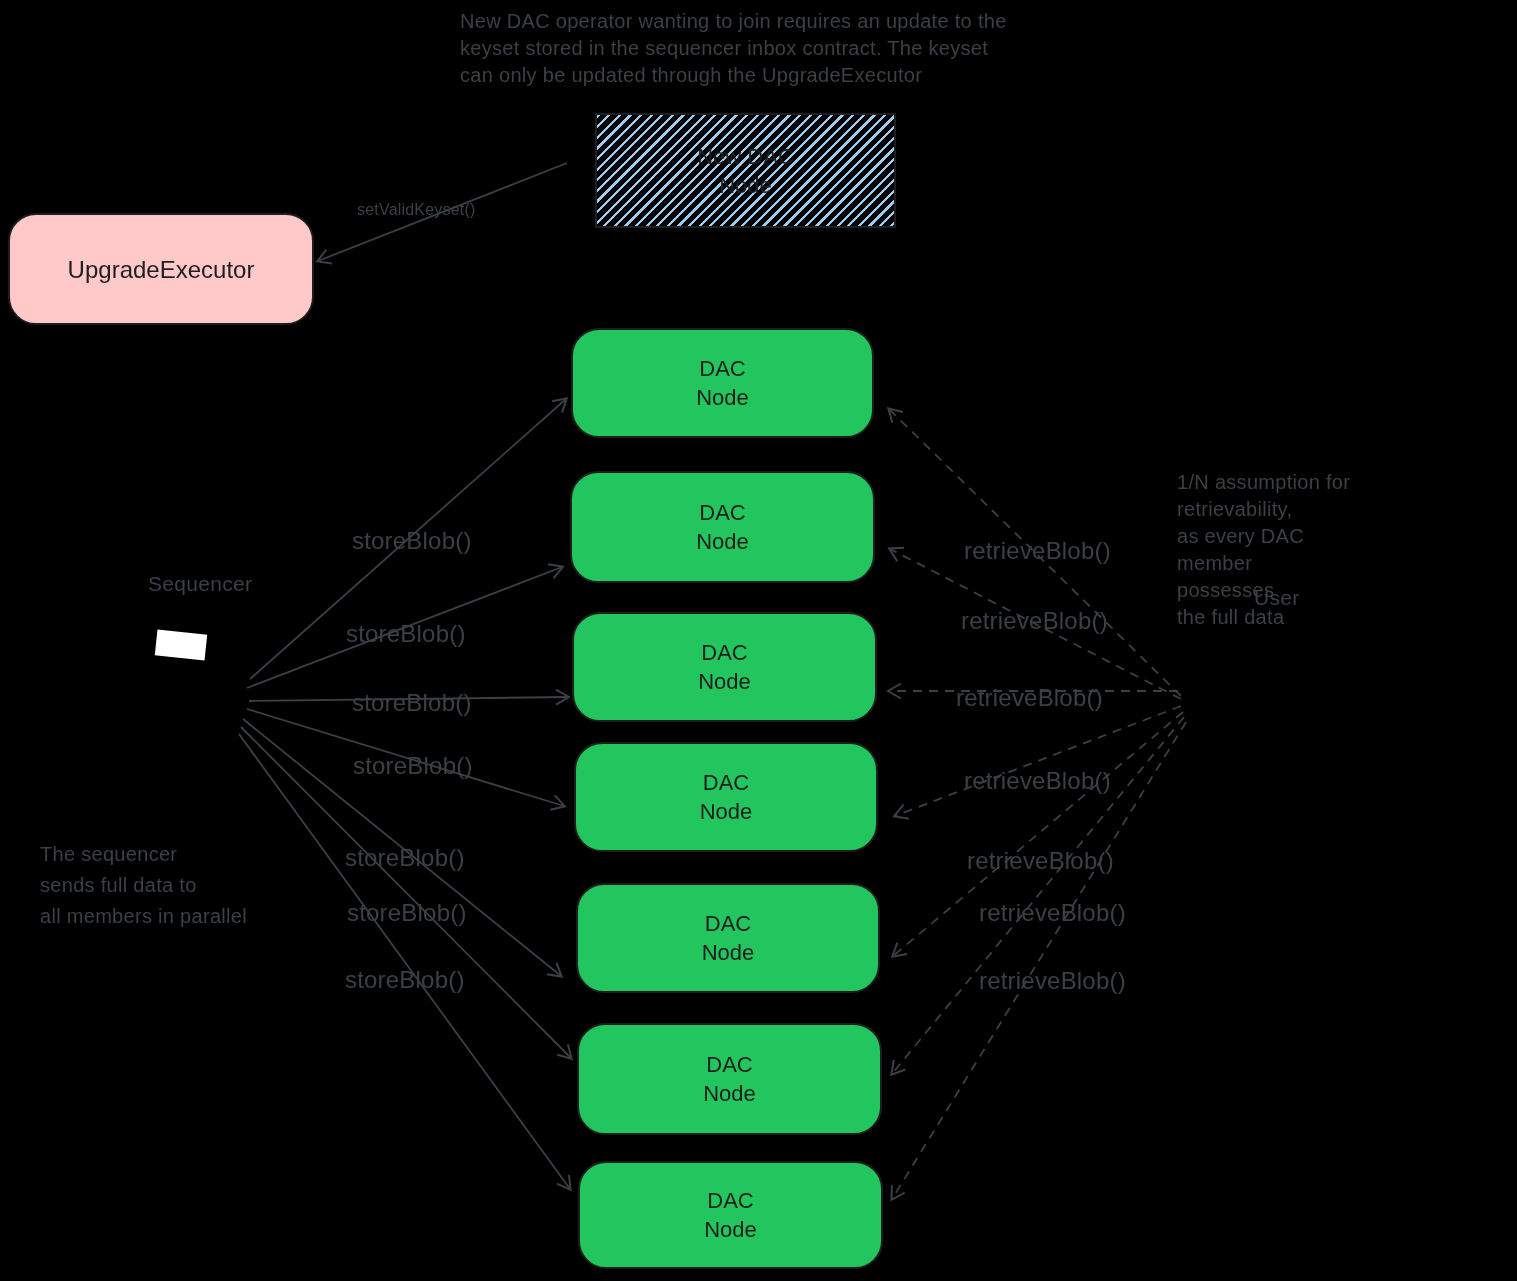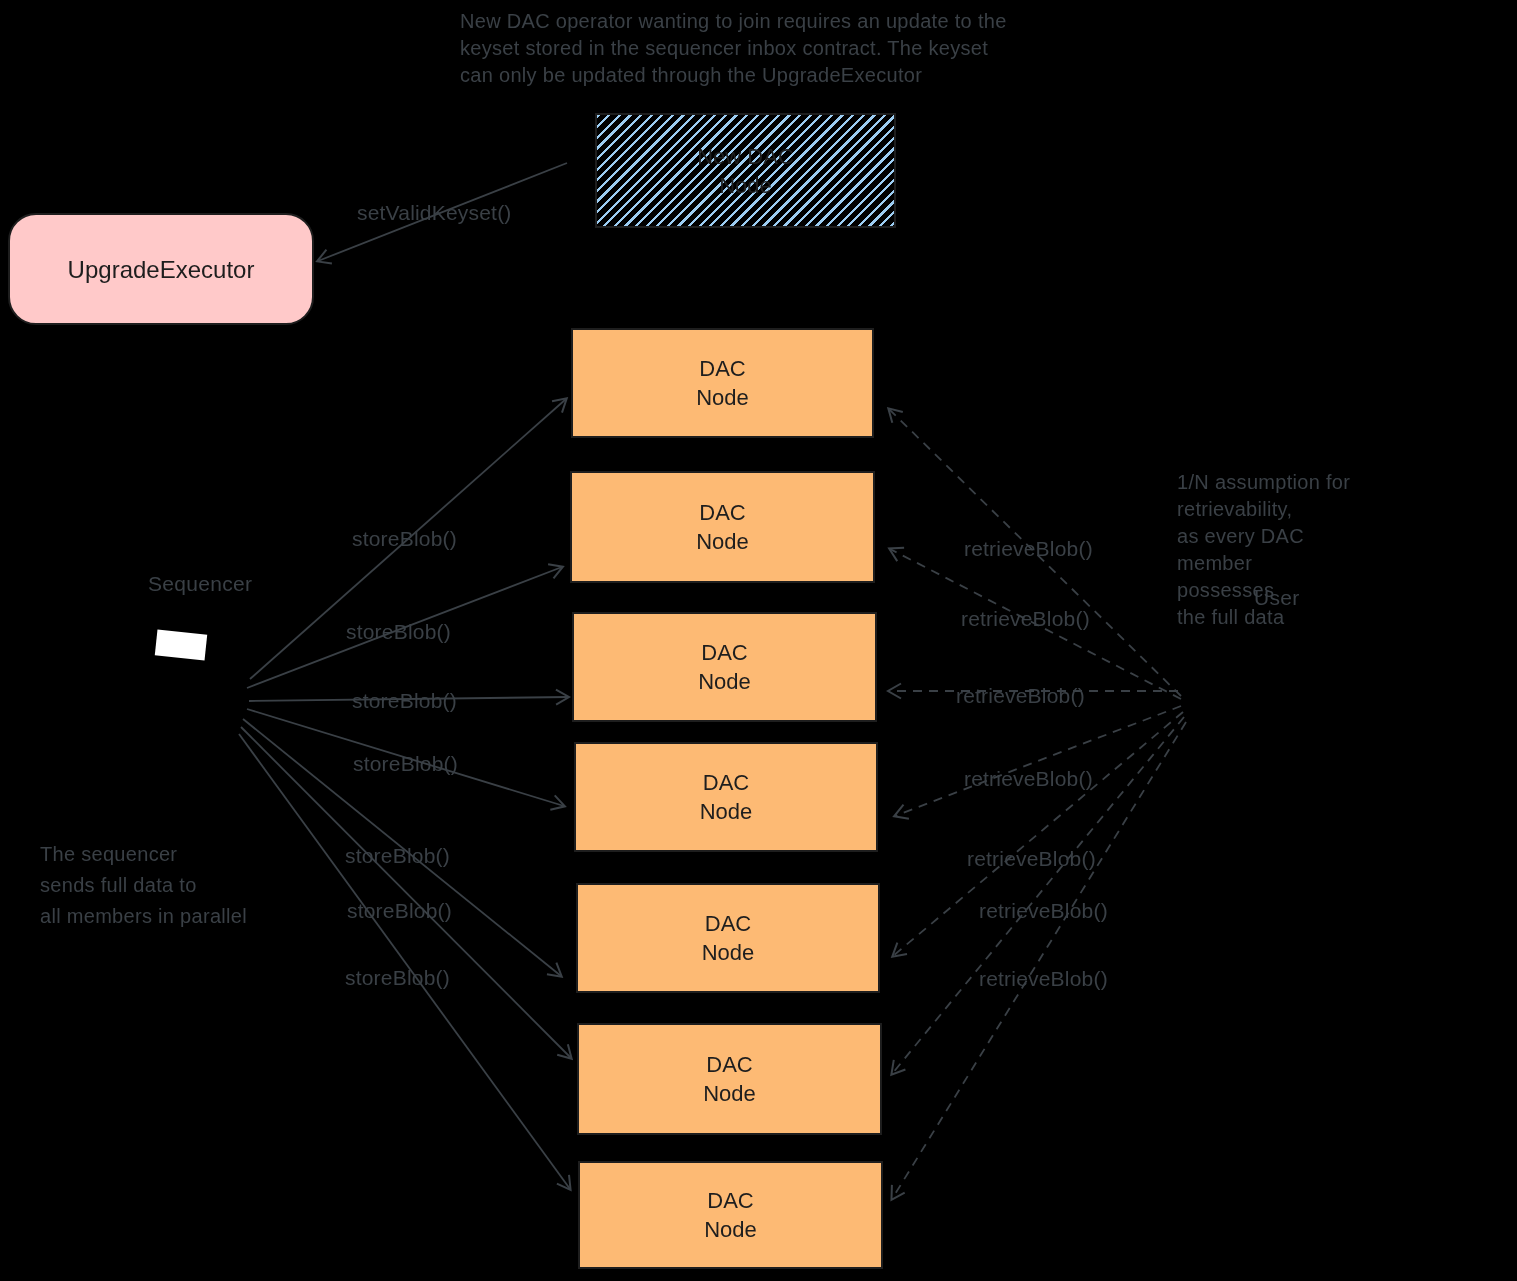--- a/index.html
+++ b/index.html
@@ -20,38 +20,38 @@
   }
   .actor-label{
     position:absolute;
     color:#3a4046;
     font-size:21px;
     letter-spacing:.3px;
   }
   .edge-label{
     position:absolute;
     color:#3a4046;
-    font-size:21px;
+    font-size:24px;
     letter-spacing:.2px;
     white-space:nowrap;
   }
   .box{
     position:absolute;
     border:2px solid #1e1e1e;
     display:flex;align-items:center;justify-content:center;
     box-sizing:border-box;
   }
   .box-label{
     color:#1e1e1e;
     font-size:22px;
     line-height:29px;
     text-align:center;
     white-space:pre-line;
   }
-  .dac{background:#fdba74;}
+  .dac{background:#22c55e;border-radius:28px;}
   .pink{background:#ffc9c9;}
   .pink .box-label{font-size:24px;}
   .hatch{
     background:repeating-linear-gradient(135deg,
       rgba(165,216,255,.95) 0px, rgba(165,216,255,.95) 2.3px,
       rgba(0,0,0,0) 2.3px, rgba(0,0,0,0) 7.5px);
     margin-left:24px;
   }
   .seq-icon{
     position:absolute;
@@ -108,21 +108,21 @@
   <div class="seq-icon"></div>
   <div class="actor-label" style="left:1254px;top:586px;">User</div>
 
   <div class="box hatch" style="left:571px;top:113px;width:301px;height:115px;">
     <div class="box-label">New DAC
 Node</div>
   </div>
   <div class="box pink" style="left:8px;top:213px;width:306px;height:112px;border-radius:28px;">
     <div class="box-label">UpgradeExecutor</div>
   </div>
-  <div class="edge-label" style="left:357px;top:201px;font-size:21px;">setValidKeyset()</div>
+  <div class="edge-label" style="left:357px;top:201px;font-size:16px;">setValidKeyset()</div>
 
   <div class="box dac" style="left:571px;top:328px;width:303px;height:110px;">
     <div class="box-label">DAC
 Node</div>
   </div>
   <div class="box dac" style="left:570px;top:471px;width:305px;height:112px;">
     <div class="box-label">DAC
 Node</div>
   </div>
   <div class="box dac" style="left:572px;top:612px;width:305px;height:110px;">

